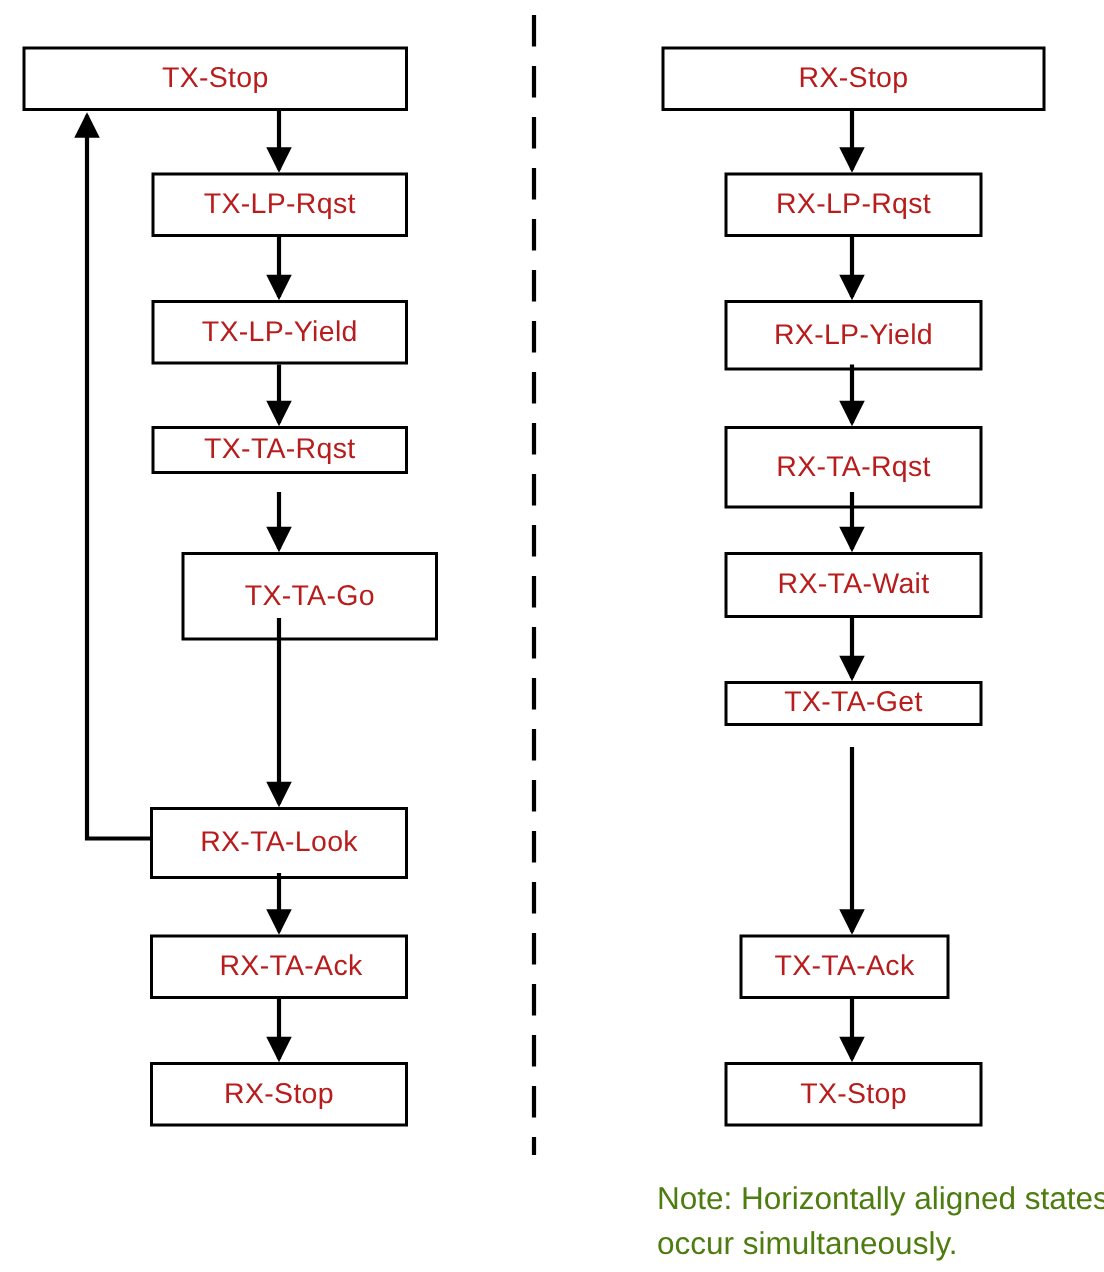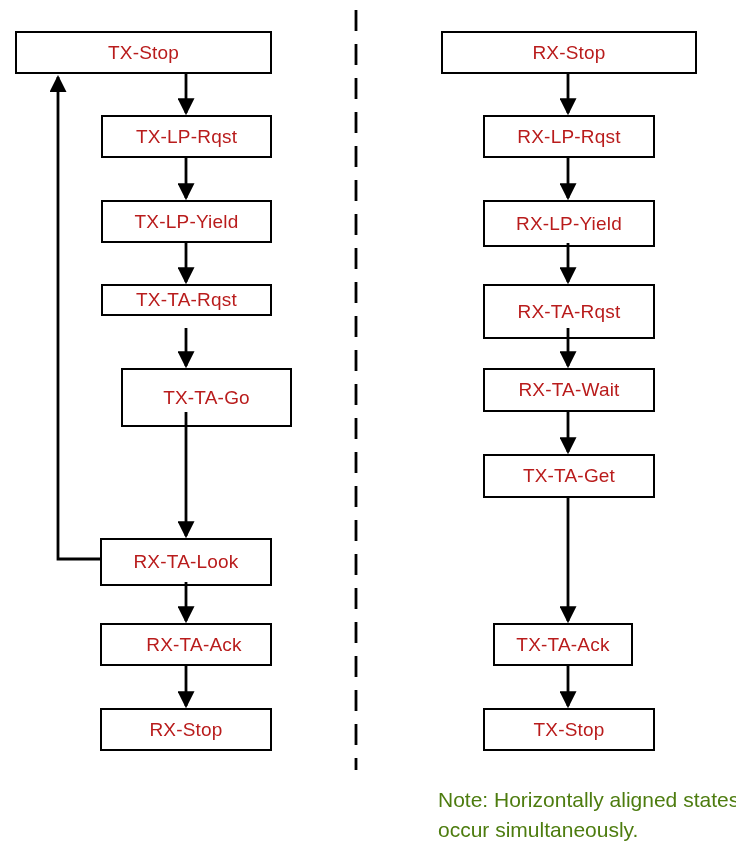--- a/index.html
+++ b/index.html
@@ -65,21 +65,21 @@
   <div class="state-box" style="left:101px; top:368px; width:171px; height:59px;margin-left:20px;">TX-TA-Go</div>
   <div class="state-box" style="left:100px; top:538px; width:172px; height:48px;">RX-TA-Look</div>
   <div class="state-box" style="left:100px; top:623px; width:172px; height:43px;padding-left:16px;">RX-TA-Ack</div>
   <div class="state-box" style="left:100px; top:708px; width:172px; height:43px;">RX-Stop</div>
 
   <div class="state-box" style="left:441px; top:31px;  width:256px; height:43px;">RX-Stop</div>
   <div class="state-box" style="left:483px; top:115px; width:172px; height:43px;">RX-LP-Rqst</div>
   <div class="state-box" style="left:483px; top:200px; width:172px; height:47px;">RX-LP-Yield</div>
   <div class="state-box" style="left:483px; top:284px; width:172px; height:55px;">RX-TA-Rqst</div>
   <div class="state-box" style="left:483px; top:368px; width:172px; height:44px;">RX-TA-Wait</div>
-  <div class="state-box" style="left:483px; top:454px; width:172px; height:44px;">TX-TA-Get</div>
+  <div class="state-box" style="left:483px; top:454px; width:172px; height:30px;">TX-TA-Get</div>
   <div class="state-box" style="left:493px; top:623px; width:140px; height:43px;">TX-TA-Ack</div>
   <div class="state-box" style="left:483px; top:708px; width:172px; height:43px;">TX-Stop</div>
 
   <svg class="wires" viewBox="0 0 736 848" xmlns="http://www.w3.org/2000/svg">
     <defs>
       <marker id="ah" viewBox="0 0 12 12" refX="10.5" refY="6" markerWidth="19" markerHeight="17" orient="auto" markerUnits="userSpaceOnUse">
         <path d="M0,0 L12,6 L0,12 Z" fill="#000000"></path>
       </marker>
     </defs>
 

